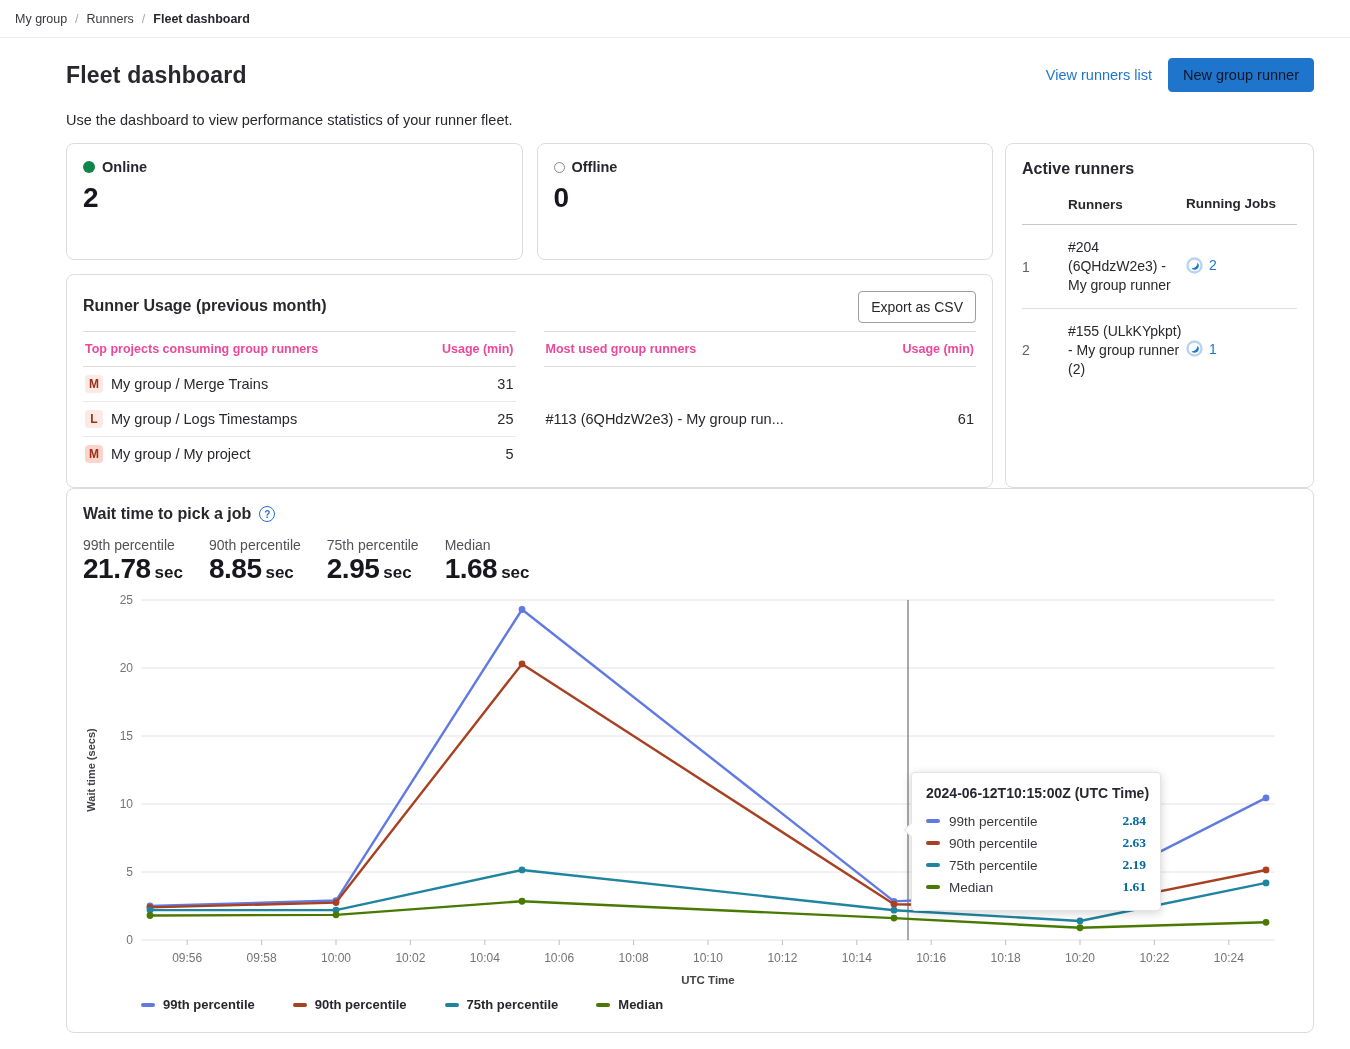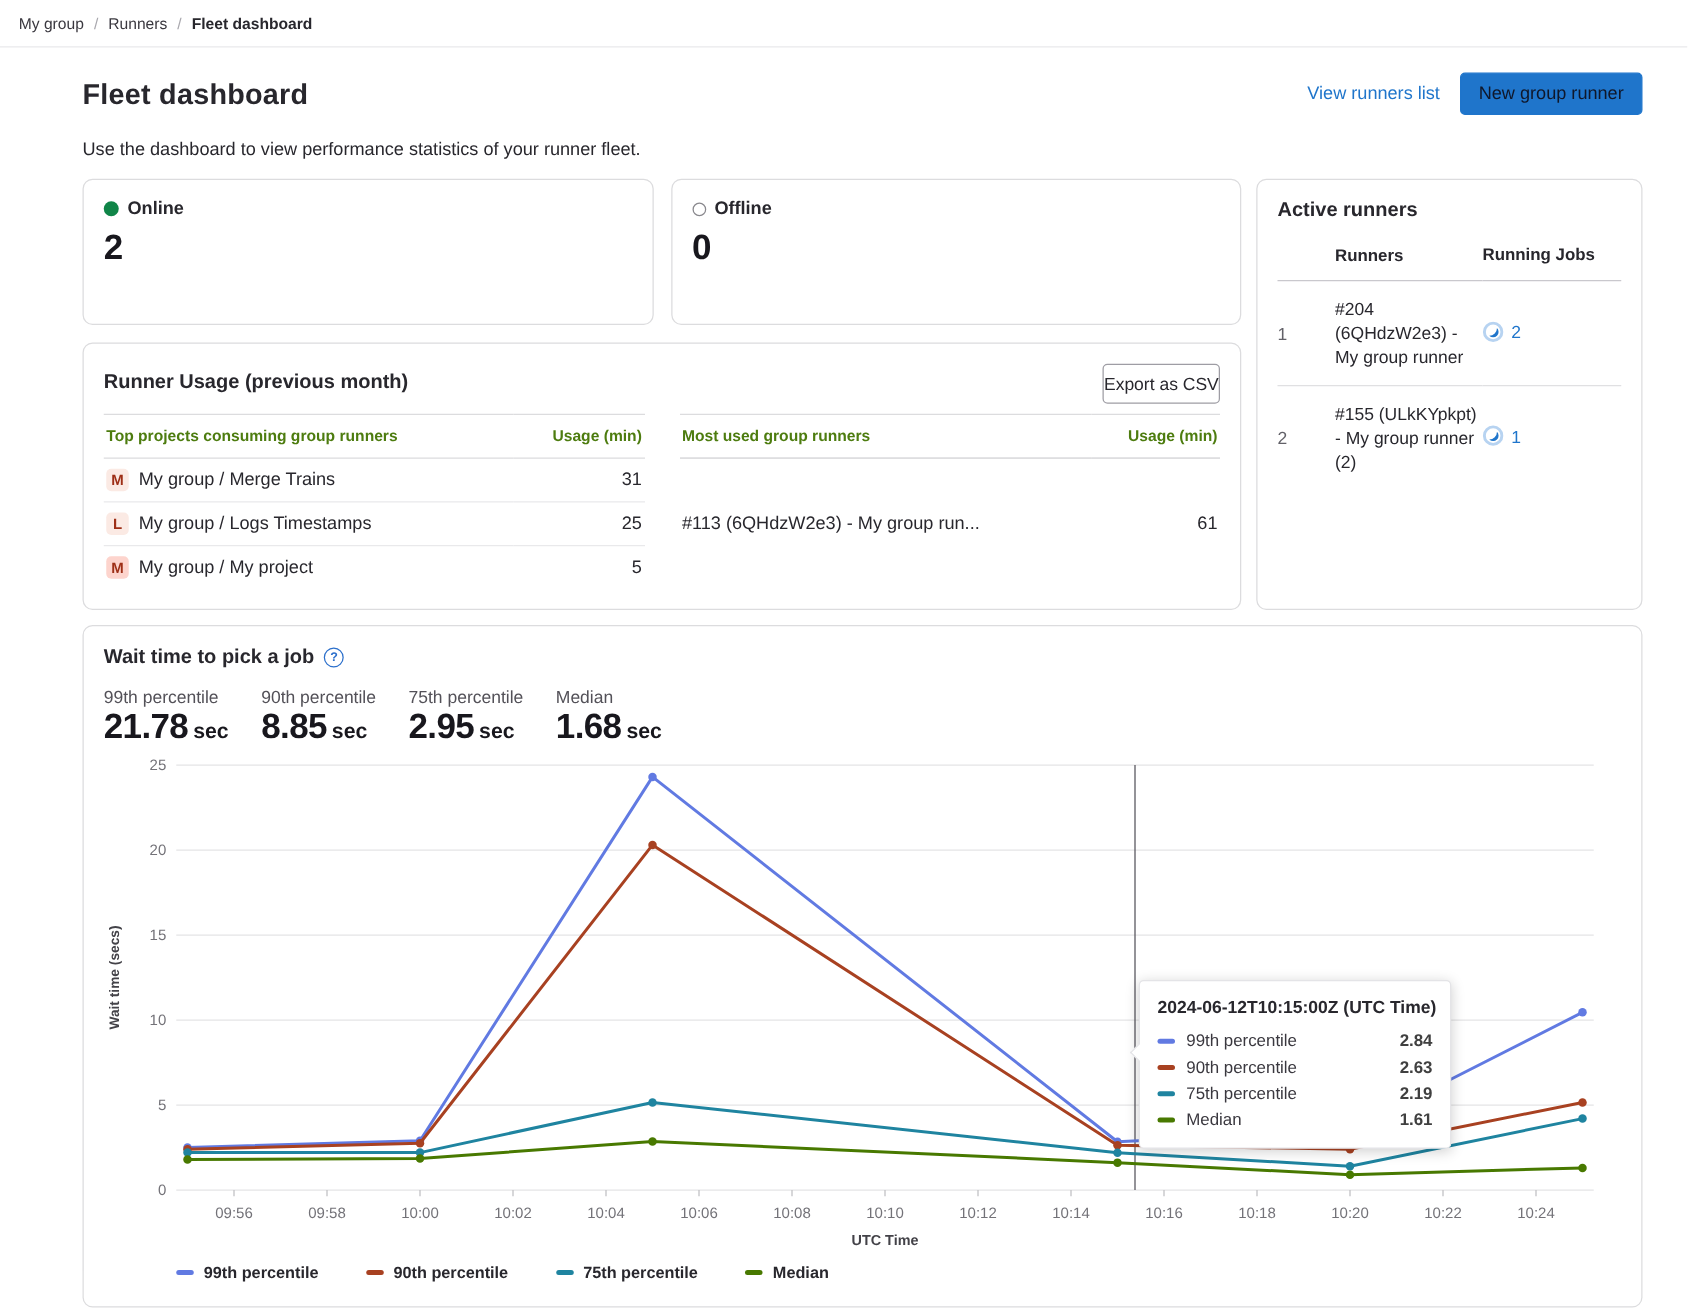--- a/index.html
+++ b/index.html
@@ -33,24 +33,24 @@
   .stat-label { display:flex; align-items:center; gap:7px; font-weight:bold; font-size:14.5px; }
   .dot-online { width:12px; height:12px; border-radius:50%; background:var(--online,#108548); }
   .ring-offline { width:11px; height:11px; border-radius:50%; border:1.5px solid #89888d; background:#fff; }
   .stat-value { font-size:28px; font-weight:bold; margin-top:7px; color:#18171d; }
 
   
   .usage-card { padding:16px; }
   .usage-head { display:flex; align-items:flex-start; }
   .usage-head h2 { font-size:16px; font-weight:bold; padding-top:6px; }
   .btn-outline { margin-left:auto; background:#fff; border:1px solid #9e9da4; border-radius:4px;
-    padding:7px 0; font-size:14px; color:#28272d; cursor:pointer; font-family:inherit; }
+    padding:7px 12px; font-size:14px; color:#28272d; cursor:pointer; font-family:inherit; }
   .usage-tables { display:flex; gap:28px; margin-top:8px; }
   .usage-tables table { flex:1; border-collapse:collapse; width:50%; }
-  .usage-tables th { font-size:12.5px; color:#4d7c0f; font-weight:bold; text-align:left;
+  .usage-tables th { font-size:12.5px; color:#ec4899; font-weight:bold; text-align:left;
     padding:10px 2px; border-top:1px solid #dcdcde; border-bottom:1px solid #dcdcde; }
   .usage-tables th.num, .usage-tables td.num { text-align:right; }
   .usage-tables td { font-size:14.5px; padding:8px 2px; }
   .usage-tables tbody tr:not(:last-child) td { border-bottom:1px solid #e9e9eb; }
   .proj { display:flex; align-items:center; gap:8px; }
   .avatar { width:18px; height:18px; border-radius:4px; font-size:12px; font-weight:bold;
     display:inline-flex; align-items:center; justify-content:center; }
 
   
   .active-card { padding:16px; }
@@ -58,21 +58,21 @@
   .active-card table { width:100%; border-collapse:collapse; margin-top:10px; }
   .active-card th { font-size:13.5px; font-weight:bold; text-align:left; padding:8px 0 10px;
     border-bottom:1px solid #c9c8cd; vertical-align:top; }
   .active-card td { padding:13px 0; vertical-align:middle; font-size:14px; }
   .active-card tbody tr + tr td { border-top:1px solid #e0e0e2; }
   .col-idx { width:46px; color:#626168; font-size:15px; vertical-align:top; padding-top:16px; }
   .col-runner { width:118px; line-height:1.35; padding-right:6px; }
   .jobs-link { display:inline-flex; align-items:center; gap:6px; color:var(--accent,#1f75cb); font-size:14px; }
 
   
-  .wait-card { margin-top:12px; margin-bottom:18px; padding:16px; }
+  .wait-card { margin-bottom:18px; padding:16px; }
   .wait-title { display:flex; align-items:center; gap:8px; }
   .wait-title h2 { font-size:16px; font-weight:bold; }
   .help-icon { width:16px; height:16px; border-radius:50%; border:1.5px solid #2b6fcb; color:#2b6fcb;
     font-size:10px; font-weight:bold; display:inline-flex; align-items:center; justify-content:center; cursor:pointer; }
   .percentiles { display:flex; gap:26px; margin-top:14px; }
   .pstat .plabel { font-size:14px; color:#535158; }
   .pstat .pvalue { font-size:28px; font-weight:bold; color:#18171d; letter-spacing:-.5px; }
   .pstat .punit { font-size:17px; font-weight:bold; margin-left:4px; letter-spacing:0; }
 
   .chart-wrap { position:relative; margin-top:6px; width:1216px; }
@@ -80,21 +80,21 @@
   .legend { display:flex; gap:38px; margin:2px 0 4px 58px; align-items:center; }
   .legend-item { display:flex; align-items:center; gap:8px; cursor:pointer; }
   .swatch { width:14px; height:4px; border-radius:2px; display:inline-block; }
   .legend-item span.lbl { font-size:13px; font-weight:bold; color:#28272d; }
 
   .tooltip { position:absolute; left:828px; top:181px; width:250px; background:#fff;
     border:1px solid #e4e4e7; border-radius:4px; box-shadow:0 2px 10px rgba(0,0,0,.18);
     padding:12px 14px; z-index:5; }
   .tooltip .ttl { font-size:14px; font-weight:bold; margin-bottom:9px; white-space:nowrap; }
   .trow { display:flex; align-items:center; gap:9px; padding:3px 0; font-size:13.5px; color:#3a383f; }
-  .trow .tval { margin-left:auto; font-weight:bold; color:#404040; }
+  .trow .tval { margin-left:auto; font-weight:bold; color:#0369a1;font-family:Liberation Serif, serif; }
   .tooltip .arrow { position:absolute; left:-6px; top:52px; width:10px; height:10px; background:#fff;
     transform:rotate(45deg); border-left:1px solid #e4e4e7; border-bottom:1px solid #e4e4e7; }
 </style>
 </head>
 <body>
 
 <nav class="crumbbar">
   <a>My group</a>
   <span class="sep">/</span>
   <a>Runners</a>

